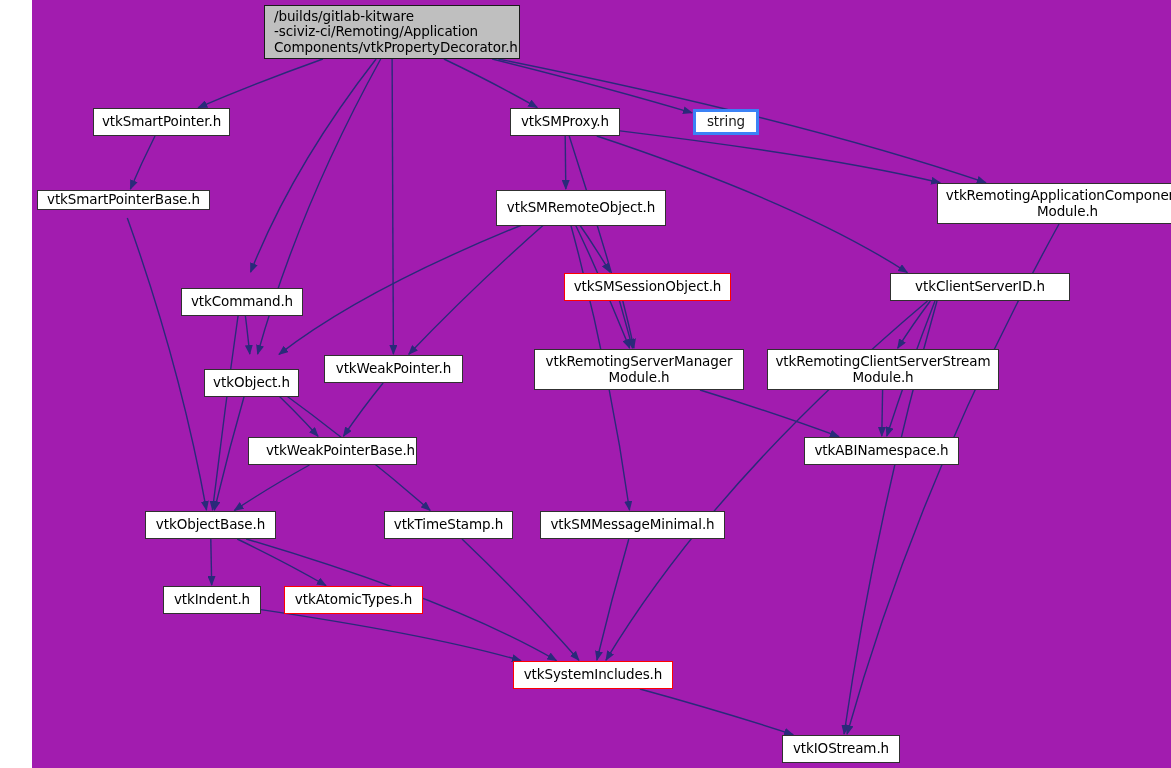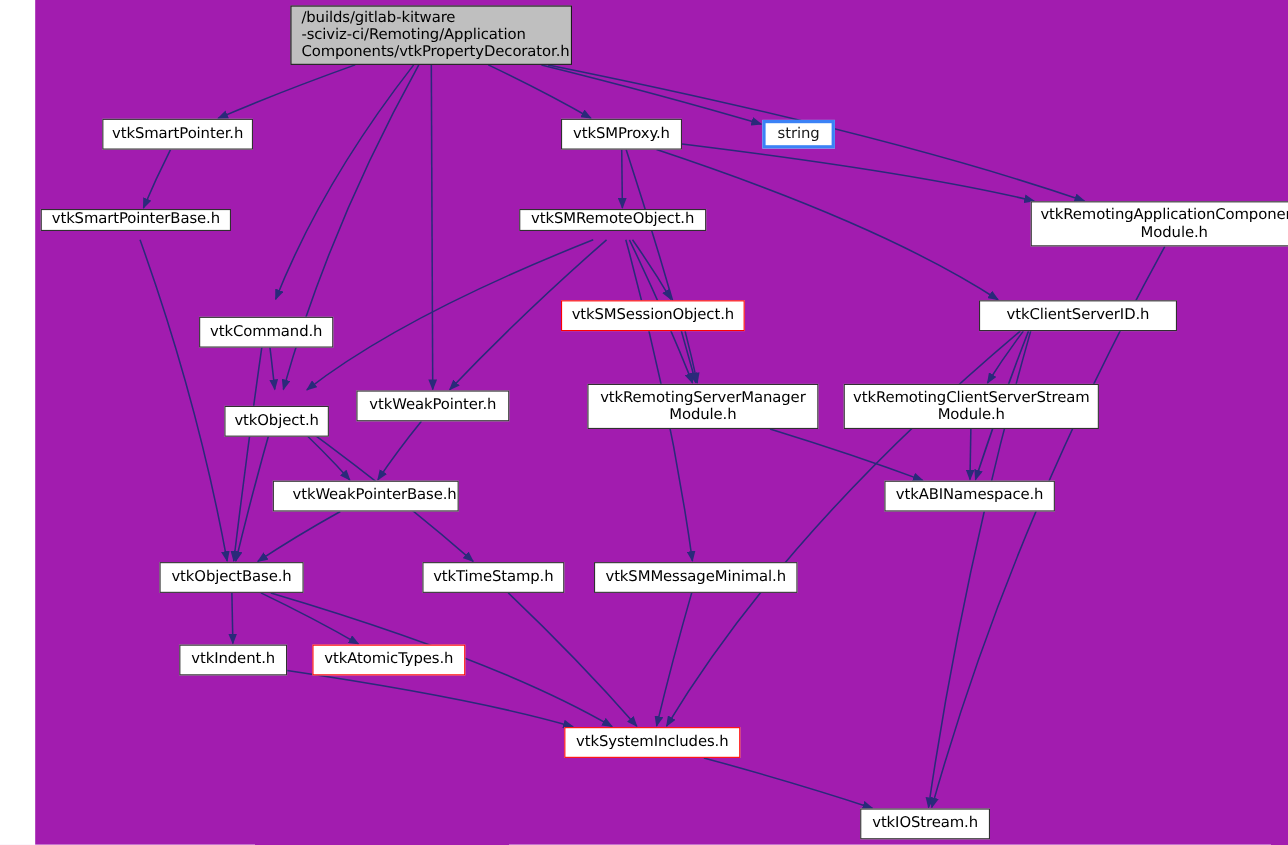--- a/index.html
+++ b/index.html
@@ -94,25 +94,25 @@
       </g>
   </svg>
   <div id="nodes-layer">
       <div class="node root" style="left: 232px; top: 5px; width: 256px; height: 54px;">/builds/gitlab-kitware
 -sciviz-ci/Remoting/Application
 Components/vtkPropertyDecorator.h</div>
       <div class="node" style="left: 61px; top: 108px; width: 137px; height: 28px;">vtkSmartPointer.h</div>
       <div class="node" style="left: 478px; top: 108px; width: 110px; height: 28px;">vtkSMProxy.h</div>
       <div class="node faint" style="left: 661px; top: 109px; width: 66px; height: 26px;">string</div>
       <div class="node" style="left: 5px; top: 190px; width: 173px; height: 20px;">vtkSmartPointerBase.h</div>
-      <div class="node" style="left: 440px; top: 190px; width: 170px; height: 20px;">vtkSMRemoteObject.h</div>
+      <div class="node" style="left: 464px; top: 190px; width: 170px; height: 36px;">vtkSMRemoteObject.h</div>
       <div class="node" style="left: 905px; top: 183px; width: 261px; height: 41px;">vtkRemotingApplicationComponents
 Module.h</div>
       <div class="node" style="left: 149px; top: 288px; width: 122px; height: 28px;">vtkCommand.h</div>
-      <div class="node red" style="left: 478px; top: 273px; width: 167px; height: 28px;">vtkSMSessionObject.h</div>
+      <div class="node red" style="left: 532px; top: 273px; width: 167px; height: 28px;">vtkSMSessionObject.h</div>
       <div class="node" style="left: 858px; top: 273px; width: 180px; height: 28px; text-align: right;">vtkClientServerID.h</div>
       <div class="node" style="left: 172px; top: 369px; width: 95px; height: 28px;">vtkObject.h</div>
       <div class="node" style="left: 292px; top: 355px; width: 139px; height: 28px;">vtkWeakPointer.h</div>
       <div class="node" style="left: 502px; top: 349px; width: 210px; height: 41px;">vtkRemotingServerManager
 Module.h</div>
       <div class="node" style="left: 735px; top: 349px; width: 232px; height: 41px;">vtkRemotingClientServerStream
 Module.h</div>
       <div class="node" style="left: 216px; top: 437px; width: 169px; height: 28px; padding-left: 16px;">vtkWeakPointerBase.h</div>
       <div class="node" style="left: 772px; top: 437px; width: 155px; height: 28px;">vtkABINamespace.h</div>
       <div class="node" style="left: 113px; top: 511px; width: 131px; height: 28px;">vtkObjectBase.h</div>

